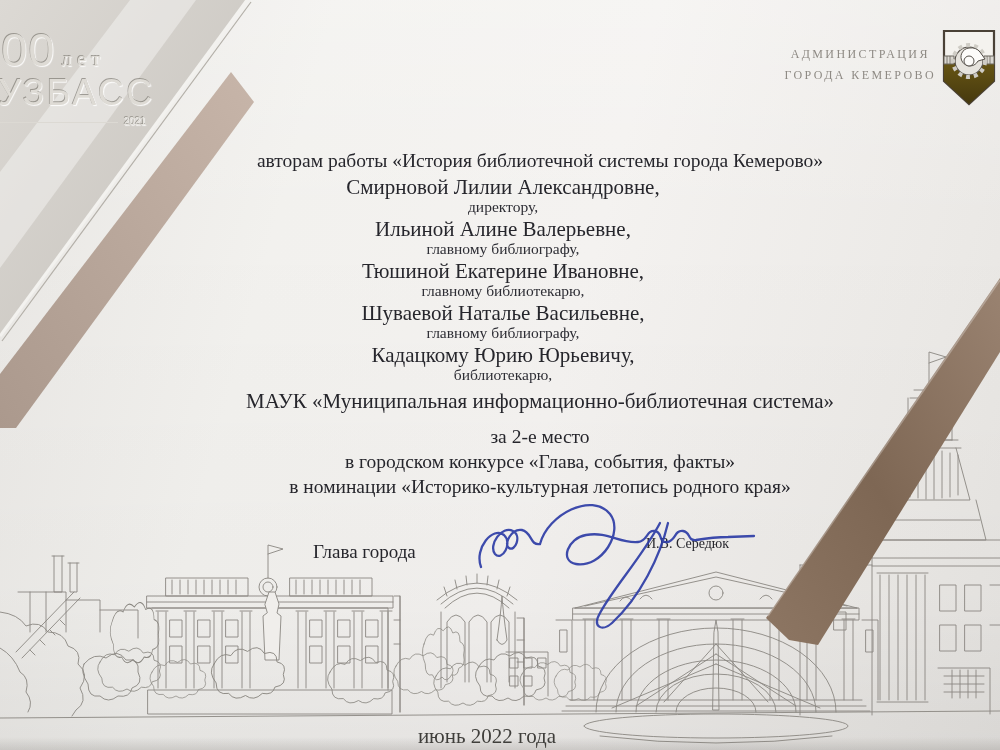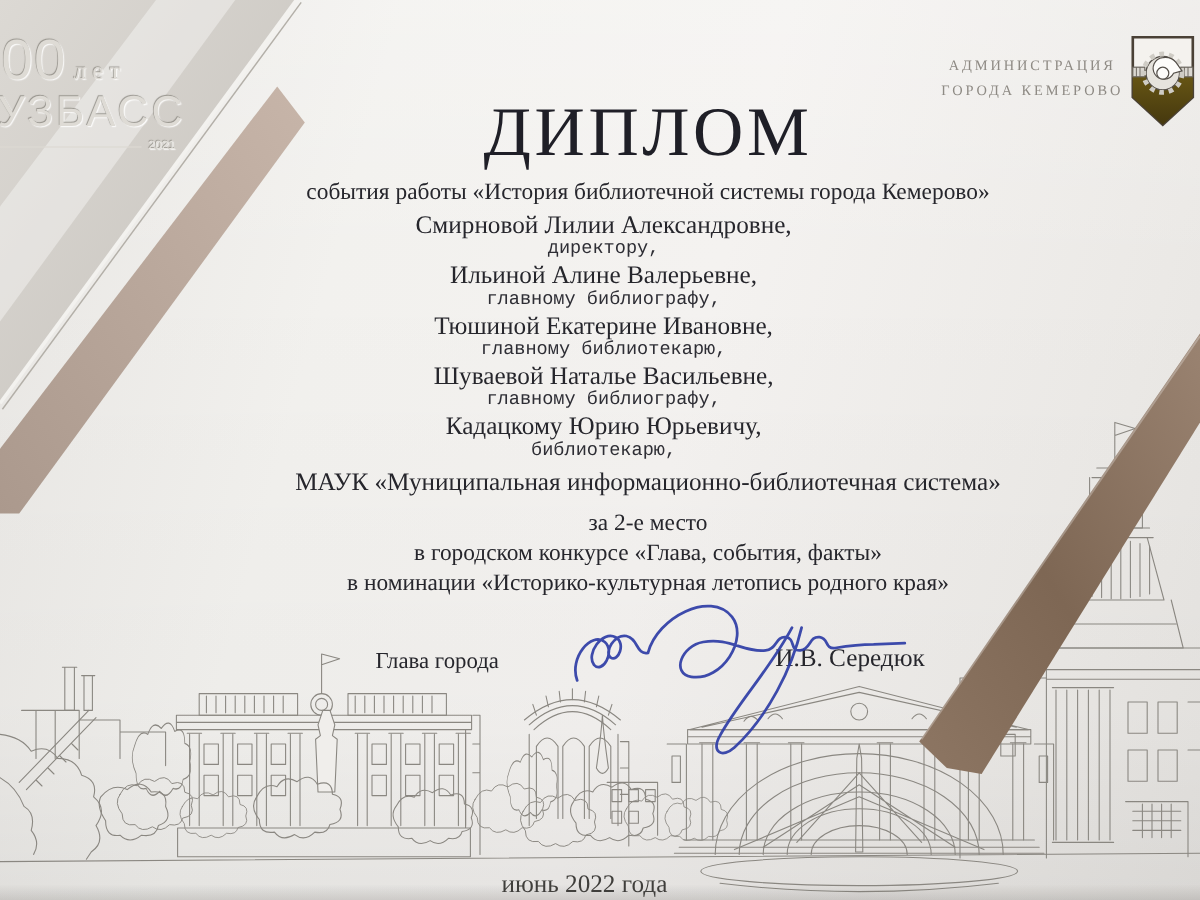--- a/index.html
+++ b/index.html
@@ -28,25 +28,25 @@
   
   .admin{right:64px;top:44px;text-align:center;color:#8e8a84;
     font-size:12px;letter-spacing:2.4px;line-height:21px;font-weight:400;}
   .coat{right:3px;top:28px;}
 
   
   .title{left:80px;right:0;top:76px;font-size:58px;letter-spacing:3px;color:#1f1f27;}
   .subtitle{left:80px;right:0;top:150px;font-size:19.5px;}
   .recipients{left:6px;right:0;top:176px;}
   .recipient-name{font-size:21px;line-height:22px;}
-  .recipient-role{font-size:15.5px;line-height:16px;margin:1px 0 3px 0;color:#2e2e35;font-family:Liberation Mono, monospace;}
+  .recipient-role{font-size:15.5px;line-height:16px;margin:1px 0 3px 0;color:#2e2e35;}
   .org{left:80px;right:0;top:389px;font-size:21px;}
   .award{left:80px;right:0;top:424px;font-size:19.5px;line-height:25px;}
   .sig-title{left:313px;top:541px;font-size:19px;text-align:center;}
-  .sig-name{left:646px;top:536px;font-size:21px;}
+  .sig-name{left:646px;top:536px;font-size:14px;}
   .date{left:0;right:26px;top:724px;font-size:21px;font-family:Liberation Serif, serif;color:#3f3e3b;}
   .bottom-shade{left:0;right:0;bottom:0;height:13px;
     background:linear-gradient(rgba(80,75,70,0),rgba(80,75,70,.16));}
 </style>
 </head>
 <body>
 
 <div class="diploma">
 
   <svg class="abs" width="1000" height="750" viewBox="0 0 1000 750" style="left:0;top:0">
@@ -190,22 +190,21 @@
     <path d="M3,31 H53 V53 L28,76 L3,53 Z" fill="url(#shieldG)"></path>
     <rect x="3" y="28" width="10" height="8" fill="#dad7d1" stroke="#6b665e" stroke-width="1"></rect>
     <rect x="43" y="28" width="10" height="8" fill="#dad7d1" stroke="#6b665e" stroke-width="1"></rect>
     <path d="M6,28 v8 M9,28 v8 M46,28 v8 M49,28 v8" stroke="#6b665e" stroke-width="0.8"></path>
     <circle cx="28" cy="33" r="14" fill="#e6e3dd" stroke="#55504a" stroke-width="1.2"></circle>
     <circle cx="28" cy="33" r="16" fill="none" stroke="#cfccc5" stroke-width="4" stroke-dasharray="4 4"></circle>
     <path d="M28,20 a9,9 0 1 0 9,13 l7,-2 -5,-7 q-4,-5 -11,-4 z" fill="#fdfcfa" stroke="#55504a" stroke-width="1"></path>
     <circle cx="28" cy="33" r="5" fill="#fdfcfa" stroke="#55504a" stroke-width="1"></circle>
   </svg>
 
-  <div class="abs ctr title">ДИПЛОМ</div>
-  <div class="abs ctr subtitle">события работы «История библиотечной системы города Кемерово»</div>
+  <div class="abs ctr subtitle">авторам работы «История библиотечной системы города Кемерово»</div>
 
   <div class="abs ctr recipients">
     <div>
       <div class="recipient-name">Смирновой Лилии Александровне,</div>
       <div class="recipient-role">директору,</div>
     </div>
     <div>
       <div class="recipient-name">Ильиной Алине Валерьевне,</div>
       <div class="recipient-role">главному библиографу,</div>
     </div>

